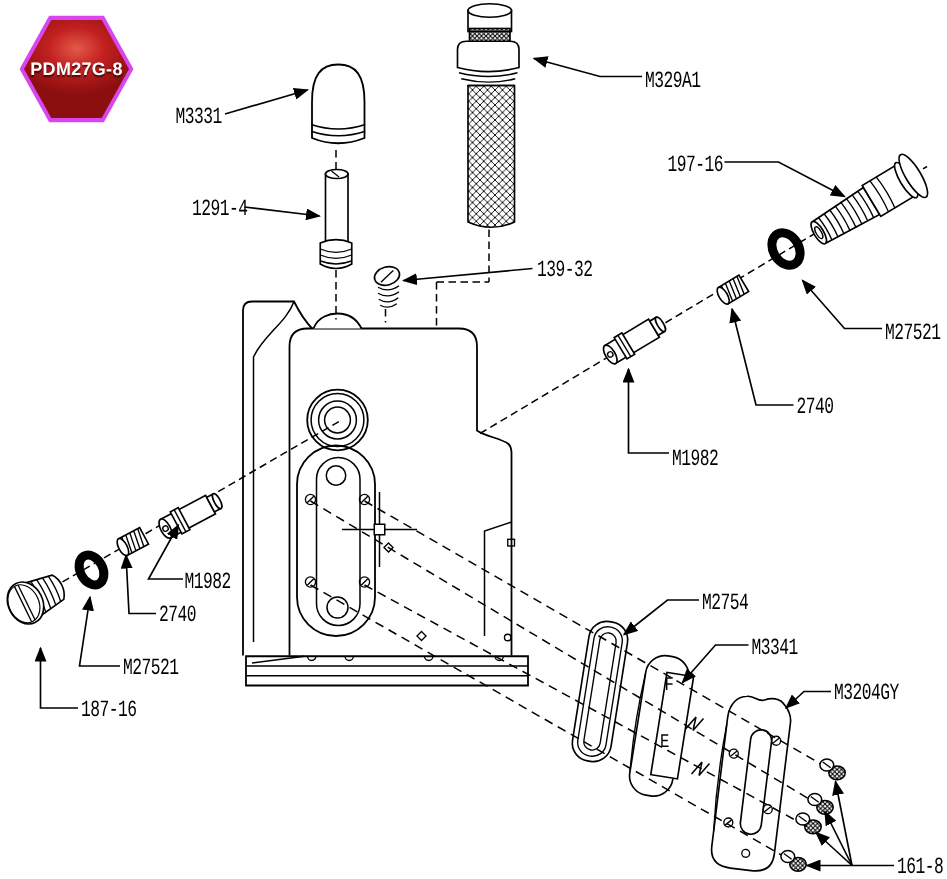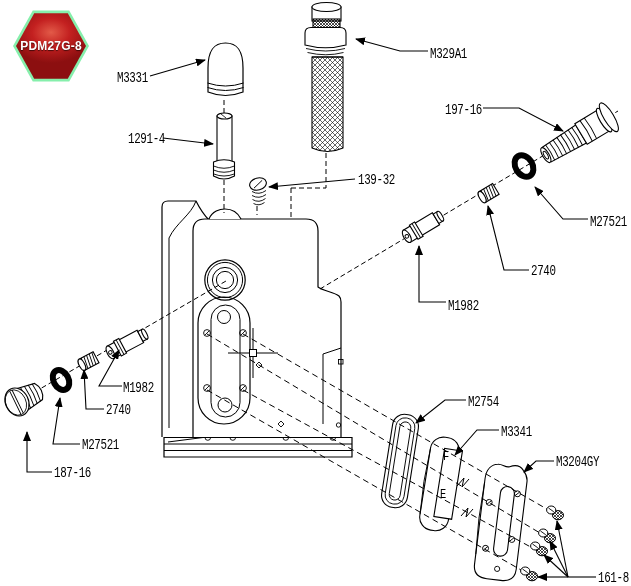--- a/index.html
+++ b/index.html
@@ -5,21 +5,21 @@
   html,body{margin:0;padding:0;background:#fff;}
   .frame{position:relative;width:631px;height:586px;background:#ffffff;overflow:hidden;
          font-family:"Liberation Sans",sans-serif;}
   svg{position:absolute;left:0;top:0;}
   .plabel{position:absolute;font-family:"Liberation Mono",monospace;font-size:15.5px;
           color:#000;white-space:nowrap;transform:scaleX(.70);transform-origin:0 0;
           letter-spacing:-.5px;}
   .pmark{position:absolute;font-family:"Liberation Mono",monospace;font-size:13px;
          color:#000;transform:scaleX(.8);transform-origin:0 0;}
   .badge-outer{position:absolute;left:13px;top:9px;width:76px;height:74px;
-     background:#86efac;clip-path:polygon(26% 2%,74% 2%,100% 50%,74% 98%,26% 98%,0% 50%);
+     background:#d946ef;clip-path:polygon(26% 2%,74% 2%,100% 50%,74% 98%,26% 98%,0% 50%);
      display:flex;align-items:center;justify-content:center;}
   .badge-inner{width:70px;height:68px;
      clip-path:polygon(26% 2%,74% 2%,100% 50%,74% 98%,26% 98%,0% 50%);
      background:radial-gradient(ellipse 60% 45% at 50% 30%, #e25a48 0%, #c32020 45%, #8c0f10 100%);
      display:flex;align-items:center;justify-content:center;}
   .badge-text{color:#fff;font-weight:bold;font-size:12px;letter-spacing:.2px;
      text-shadow:0 1px 1px rgba(0,0,0,.6);}
 </style>
 </head>
 <body>

